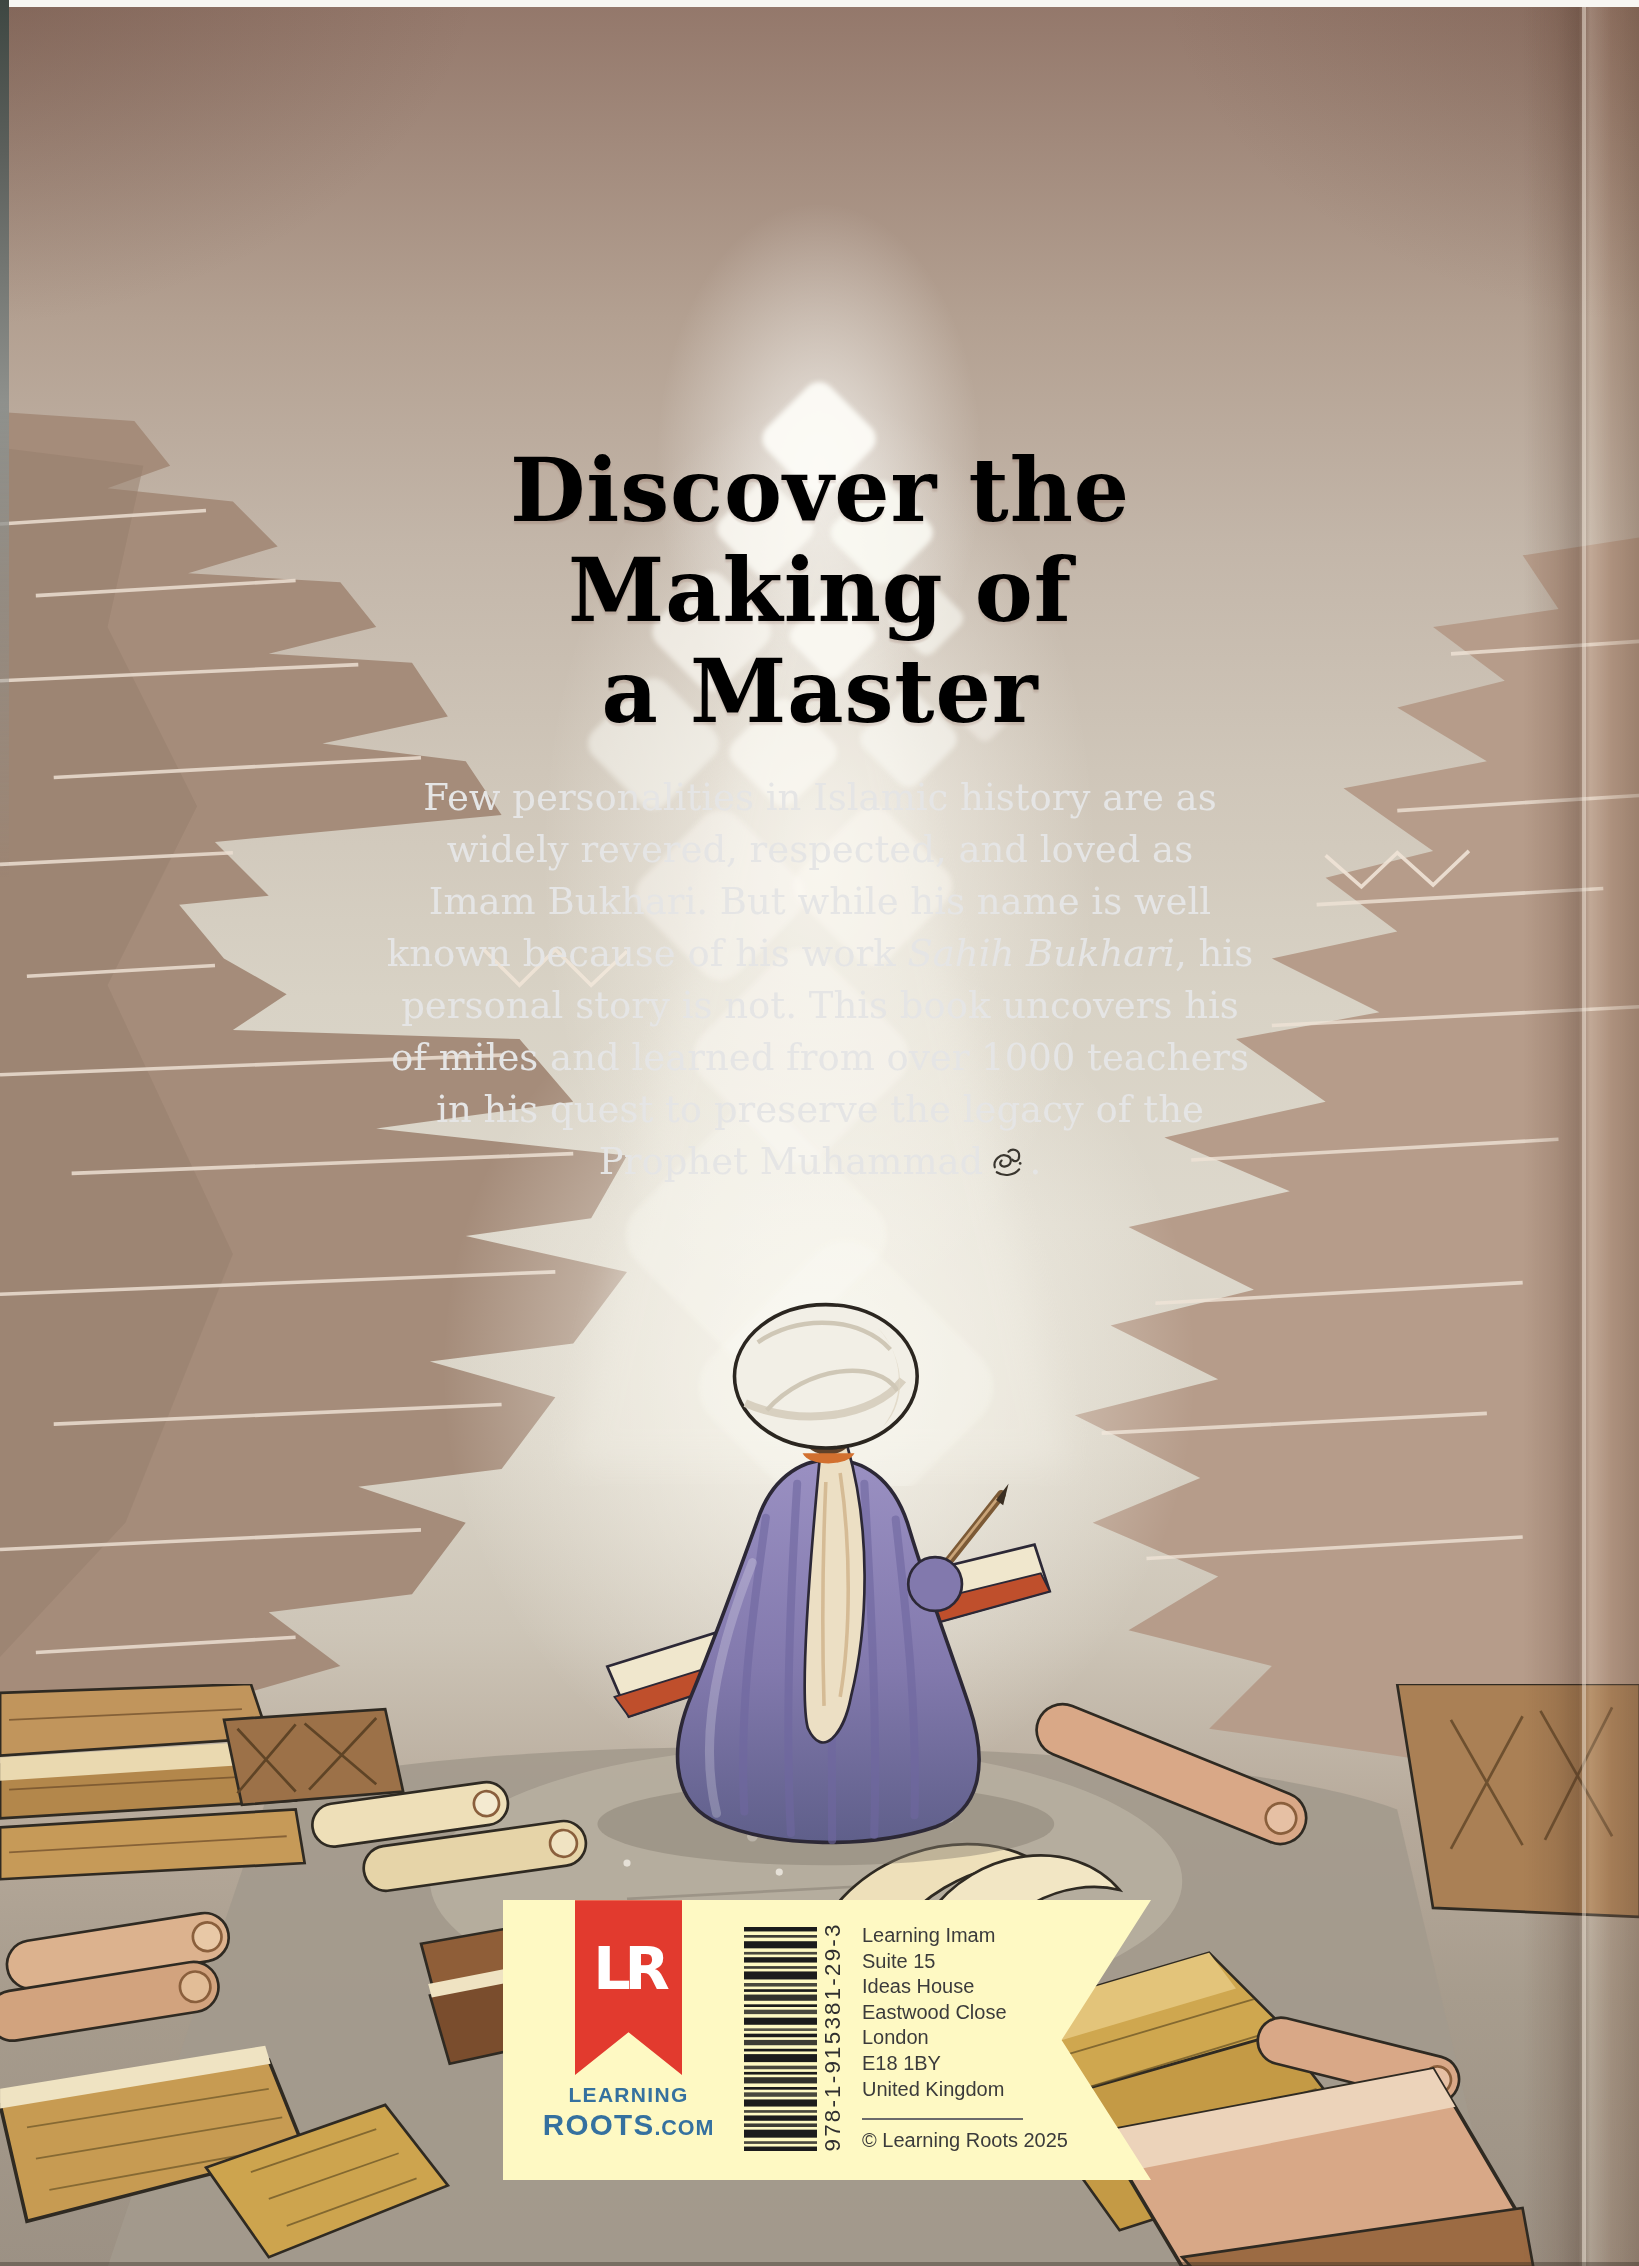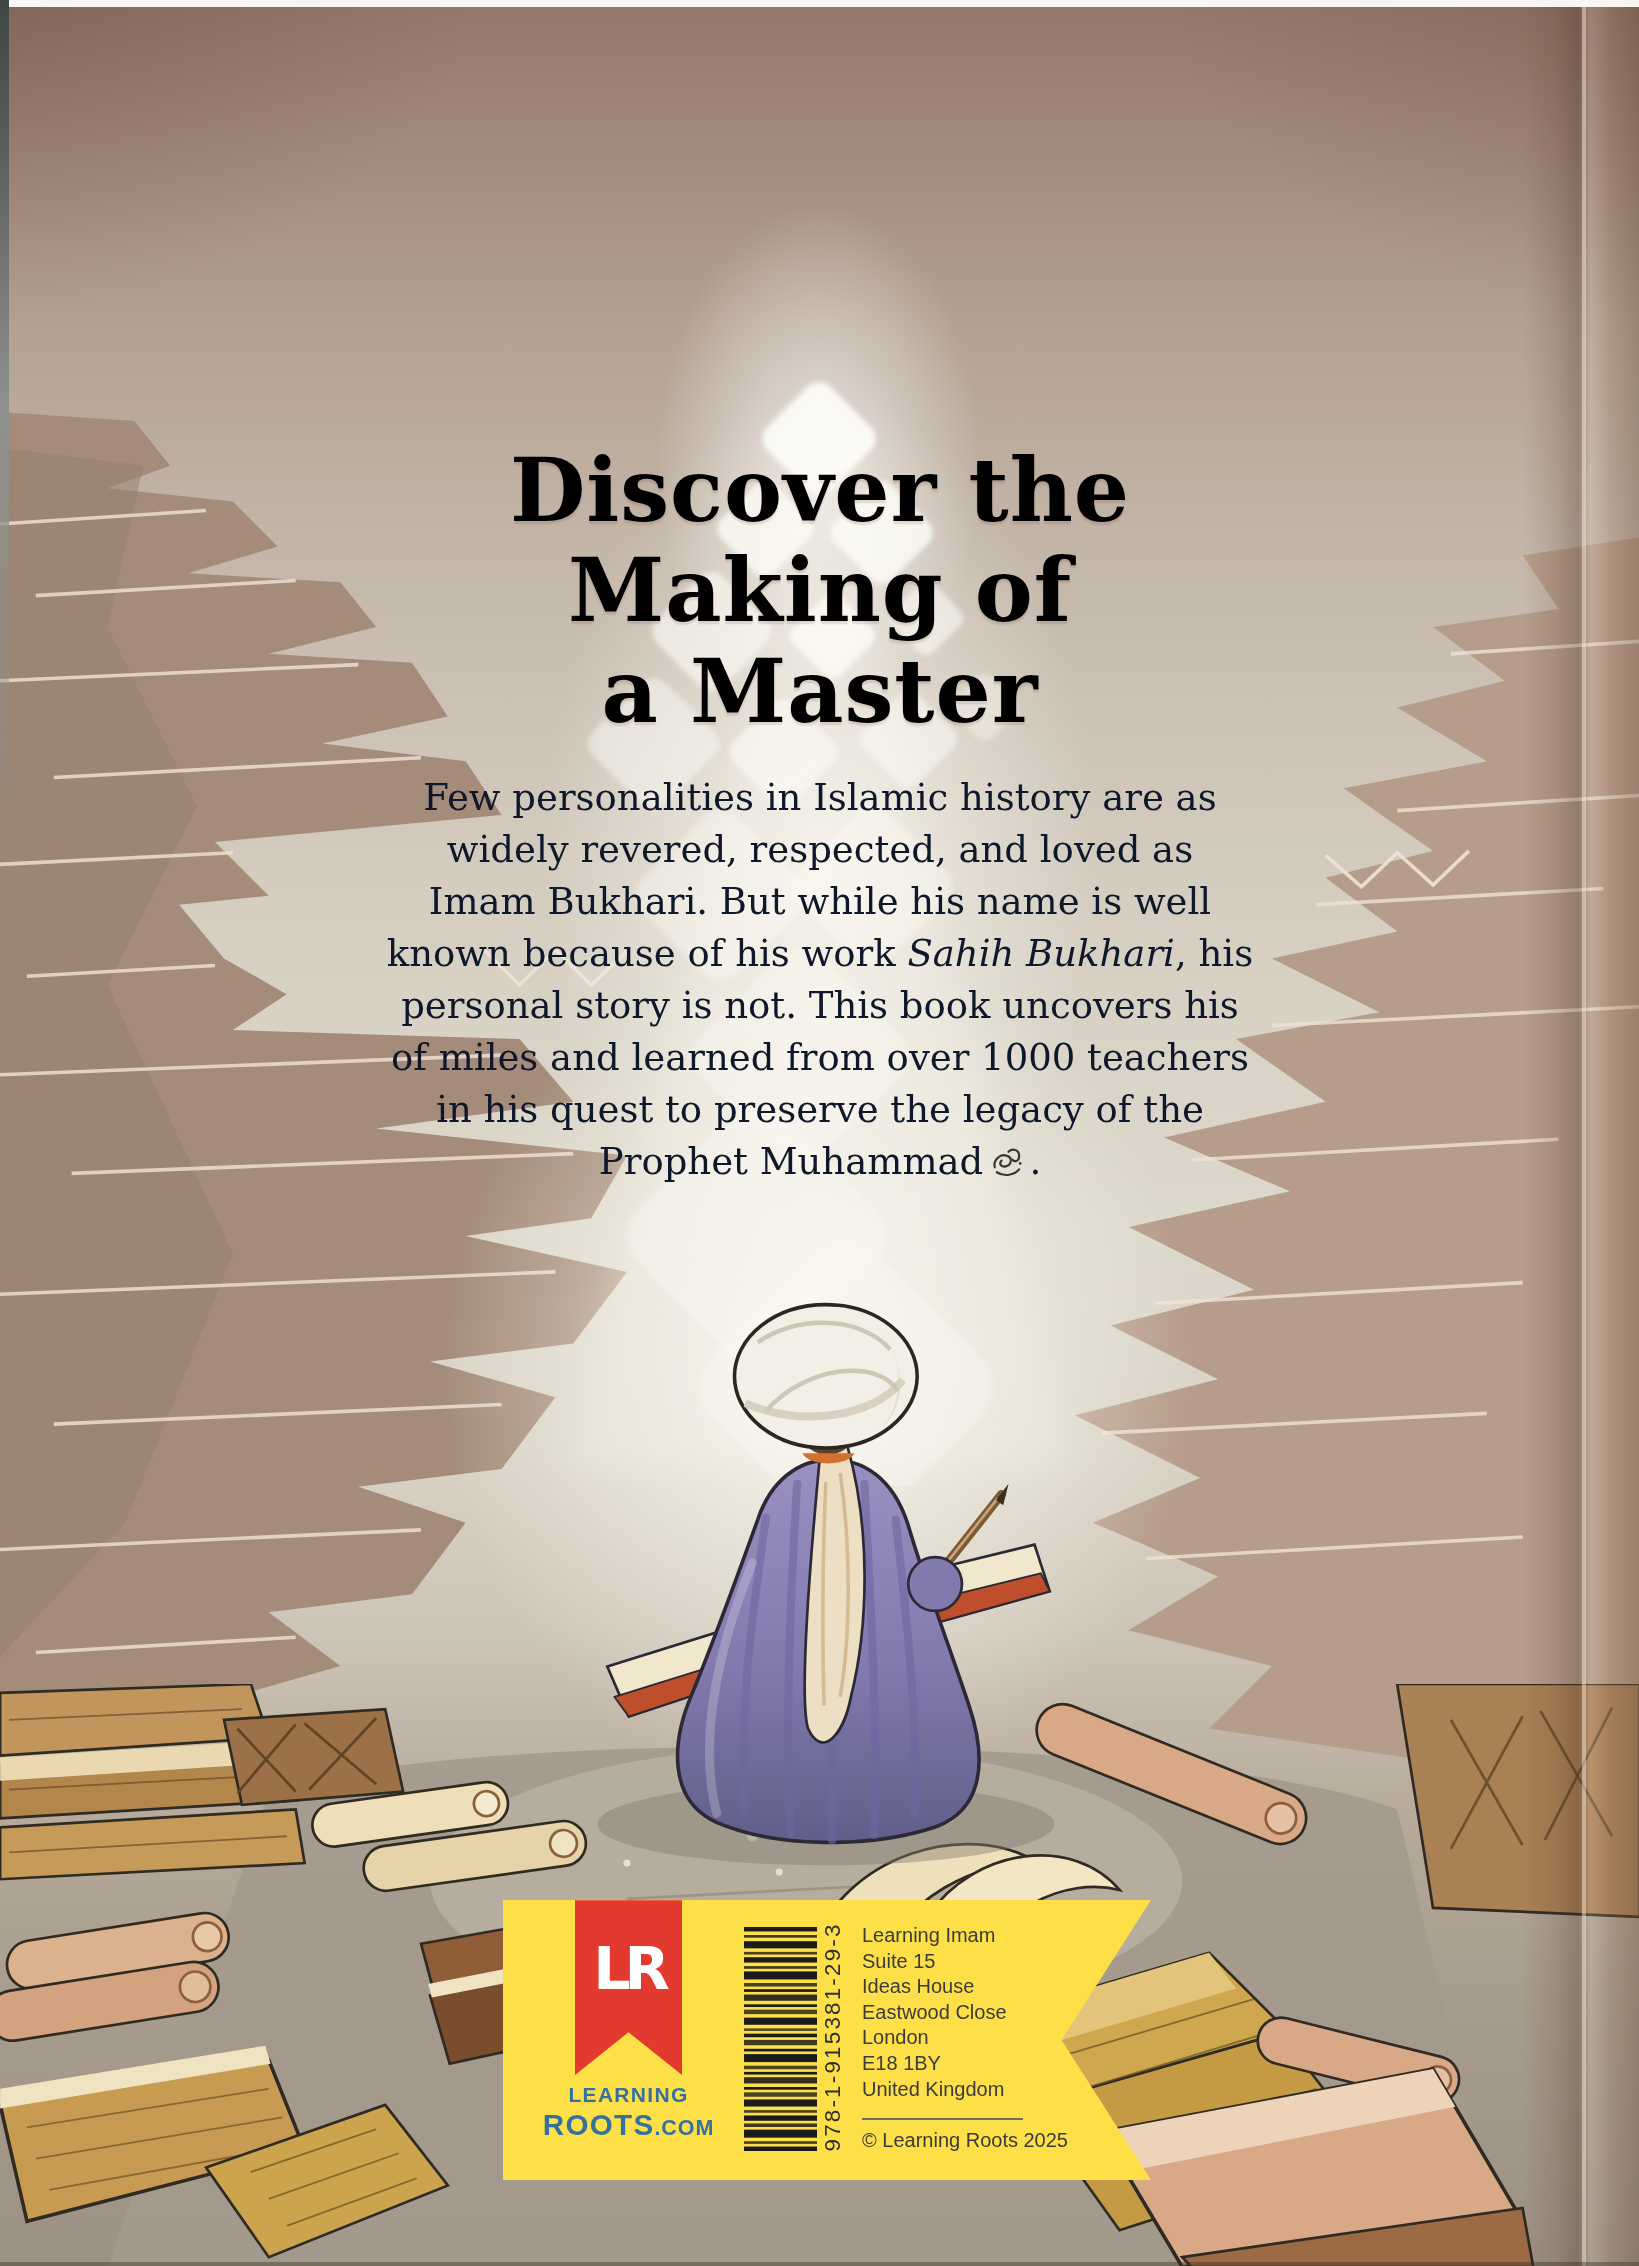--- a/index.html
+++ b/index.html
@@ -19,26 +19,26 @@
     background:
       radial-gradient(ellipse 233px 376px at 819px 466px, rgba(255,255,252,.70), rgba(255,255,252,0) 70%),
       radial-gradient(ellipse 385px 645px at 819px 860px, rgba(253,251,244,.78), rgba(253,251,244,0) 72%),
       radial-gradient(ellipse 502px 573px at 819px 1370px, rgba(252,250,242,.88), rgba(252,250,242,0) 75%);}
 
   
   .title{position:absolute;left:0;top:441px;width:1640px;text-align:center;
          color:#000000;font-weight:700;font-size:87px;line-height:1.155;letter-spacing:0.9px;
          text-shadow:0 2.7px 1.8px rgba(92,34,18,.14);}
   .synopsis{position:absolute;left:0;top:772px;width:1640px;text-align:center;
-            color:#0f172a;font-size:37px;line-height:52px;}
+            color:#e5e5e5;font-size:37px;line-height:52px;}
   .synopsis em{font-style:italic;}
   .honorific{display:inline-block;width:39px;height:39px;vertical-align:-7.2px;margin:0 3.6px;}
 
   
-  .label{position:absolute;left:503px;top:1900px;width:648px;height:280px;background:#fde047;
+  .label{position:absolute;left:503px;top:1900px;width:648px;height:280px;background:#fef9c3;
          clip-path:polygon(0 0,100% 0,86.2% 50%,100% 100%,0 100%);
          font-family:"Liberation Sans",sans-serif;}
   .bookmark{position:absolute;left:72px;top:0;width:107px;height:179px;}
   .lr-name{position:absolute;left:18px;width:215px;top:184px;text-align:center;color:#35719f;
            font-weight:700;line-height:1;}
   .lr1{font-size:21px;letter-spacing:1.3px;}
   .lr2{font-size:29.6px;letter-spacing:1.3px;margin-top:5.4px;}
   .dotcom{font-size:21.5px;letter-spacing:0.9px;}
   .barcode{position:absolute;left:241px;top:27px;width:73px;height:224px;}
   .isbn{position:absolute;left:218px;top:126px;width:224px;height:27px;

